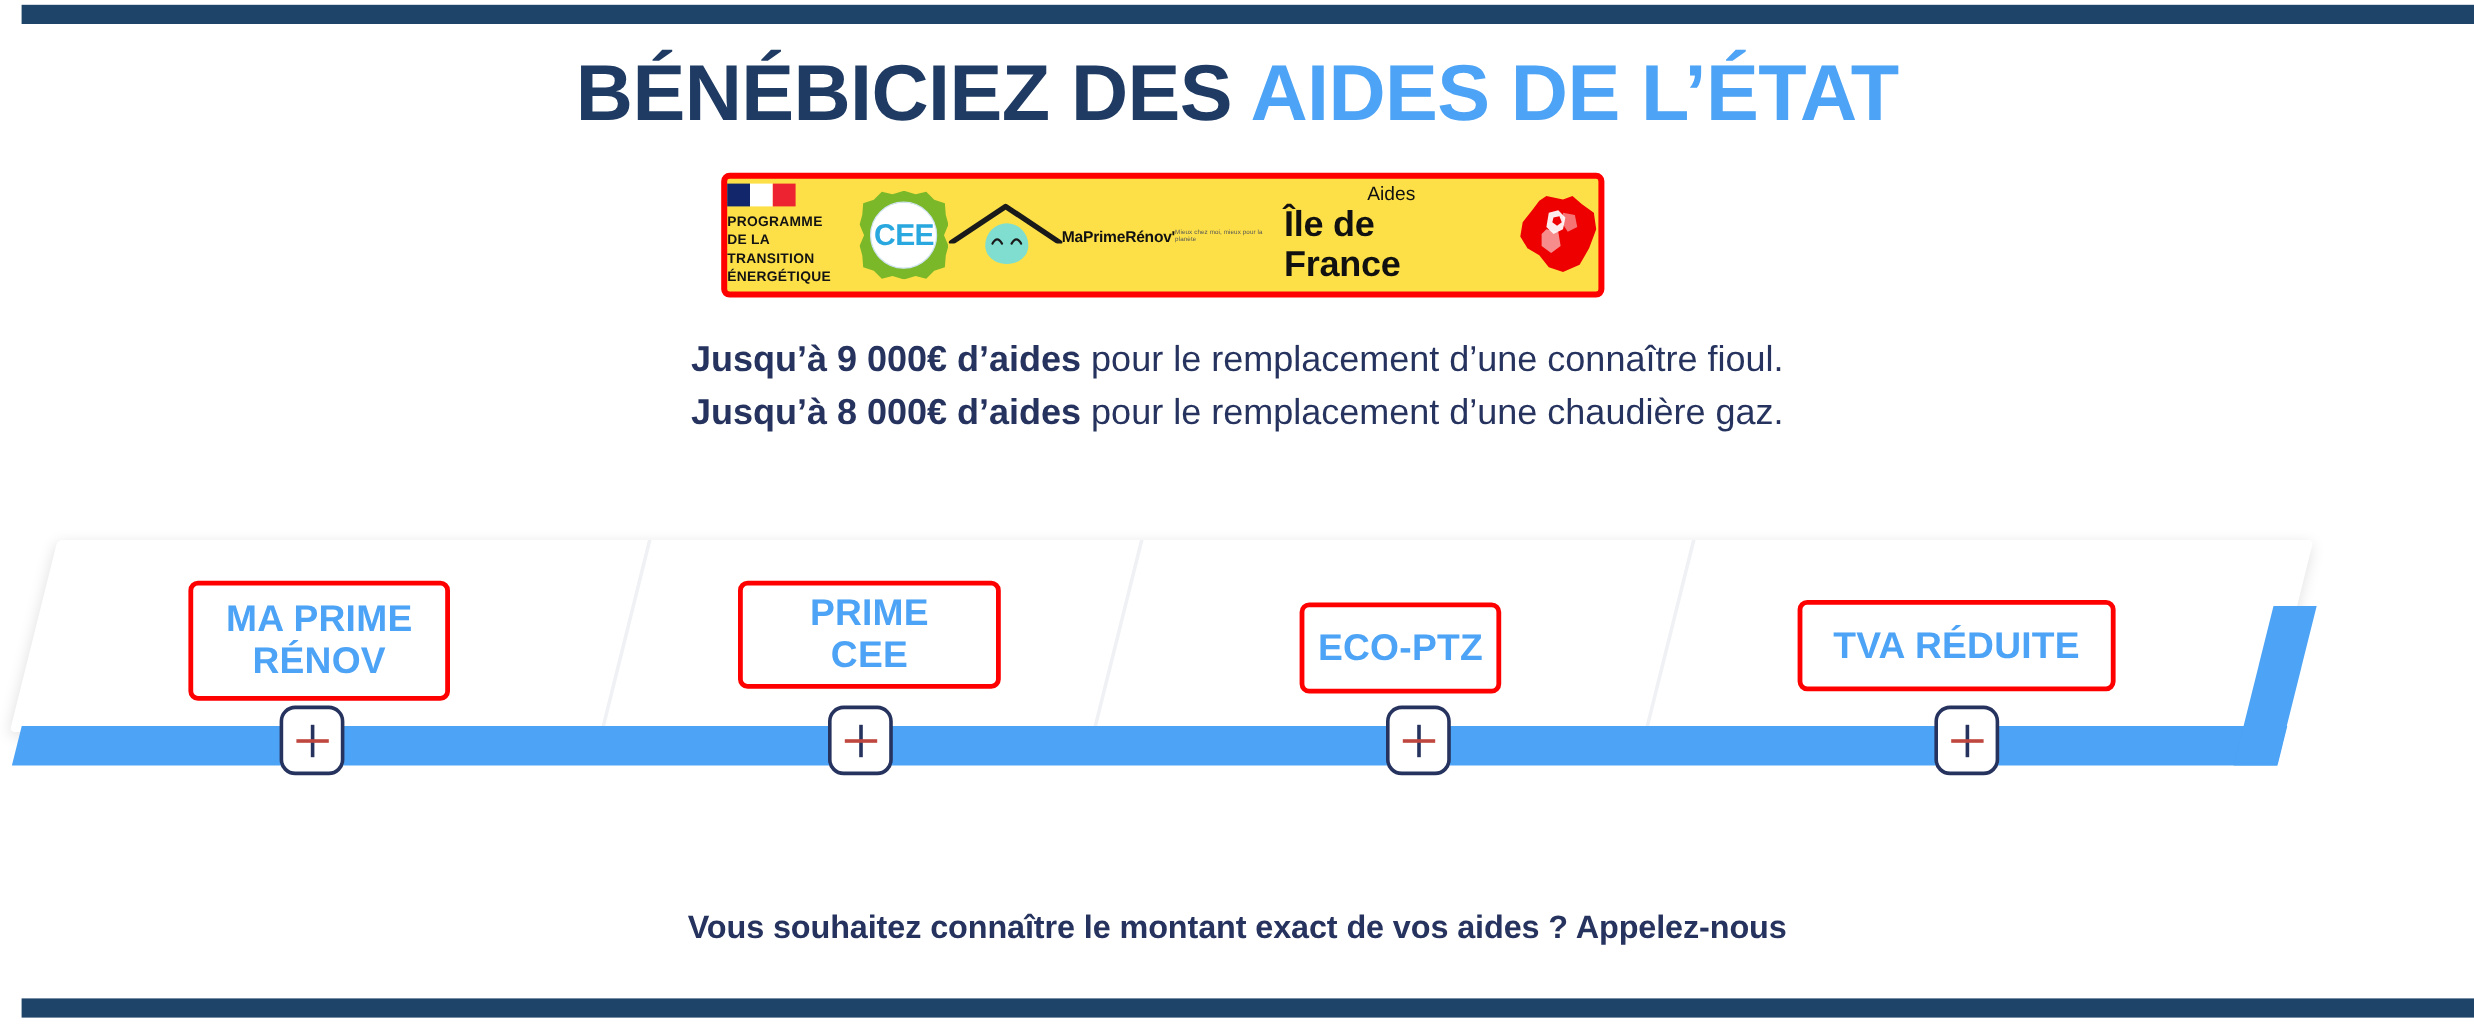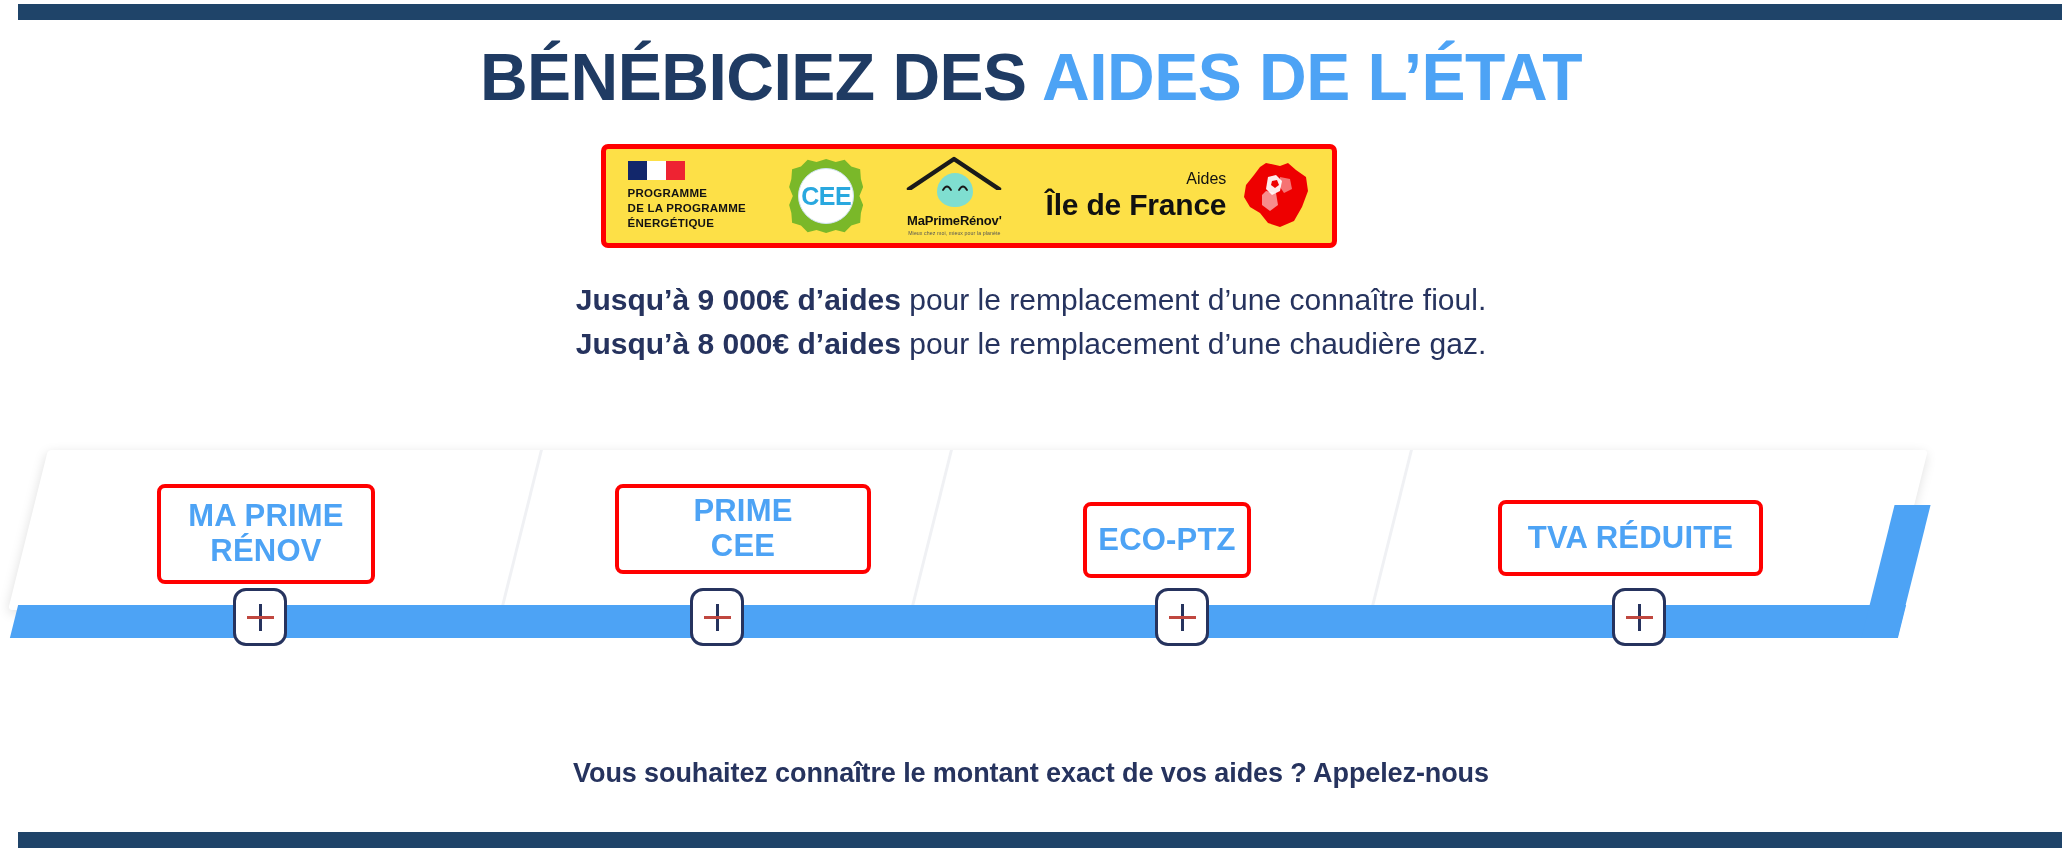--- a/index.html
+++ b/index.html
@@ -106,21 +106,21 @@
     display: flex; align-items: center; justify-content: center;
   }
   .cee-inner span {
     color: #29a8df;
     font-size: 25px;
     font-weight: 700;
     letter-spacing: -0.5px;
   }
 
   
-  .mpr { display: flex; flex-direction: column; align-items: center; }
+  .mpr { display: flex; flex-direction: row; align-items: center; }
   .mpr-mark { position: relative; width: 96px; height: 54px; }
   .mpr-roof {
     position: absolute; left: 0; top: 0; width: 96px; height: 34px;
   }
   .mpr-blob {
     position: absolute; left: 31px; top: 17px;
     width: 36px; height: 34px;
     background: #7fded0;
     border-radius: 50% 50% 48% 48% / 55% 55% 45% 45%;
   }
@@ -129,21 +129,21 @@
     color: #111111; font-size: 13px; font-weight: 700;
     letter-spacing: -0.2px; margin-top: 3px;
   }
   .mpr-tag {
     color: #555555; font-size: 5.2px; font-weight: 400;
     letter-spacing: 0.1px; margin-top: 2px;
   }
 
   
   .idf { display: flex; align-items: center; gap: 10px; }
-  .idf-txt { display: flex; flex-direction: column; align-items: flex-end; }
+  .idf-txt { display: flex; flex-direction: column; align-items: center; }
   .idf-small { color: #111111; font-size: 16px; font-weight: 400; line-height: 1.05; }
   .idf-big   { color: #111111; font-size: 30px; font-weight: 700; line-height: 1.1; letter-spacing: -0.2px; }
   .idf-map   { width: 74px; height: 70px; }
 
   
   .amounts {
     position: absolute;
     left: 0; top: 278px;
     width: 2062px;
     text-align: center;
@@ -254,21 +254,21 @@
 
   <div class="logo-cell">
     <div class="pte">
       <div class="pte-flag">
         <i class="b"></i>
           <i class="w"></i>
           <i class="r"></i>
       </div>
       <div class="pte-txt">
         <div>PROGRAMME</div>
-        <div>DE LA PROGRAMME</div>
+        <div>DE LA TRANSITION</div>
         <div>ÉNERGÉTIQUE</div>
       </div>
     </div>
   </div>
 
   <div class="logo-cell">
     <div class="cee">
       <div class="cee-outer"></div>
       <div class="cee-inner">
         <span>CEE</span>
@@ -335,21 +335,21 @@
     <div>
       <div>MA PRIME</div>
       <div>RÉNOV</div>
     </div>
   </div>
   <div class="plus-btn" style="left:233px; top:148px;">
     <span class="vbar"></span>
     <span class="hbar"></span>
   </div>
 
-  <div class="aid-box" style="left:615px; top:44px; width:256px; height:90px;">
+  <div class="aid-box" style="left:615px; top:44px; width:219px; height:90px;">
     <div>
       <div>PRIME</div>
       <div>CEE</div>
     </div>
   </div>
   <div class="plus-btn" style="left:690px; top:148px;">
     <span class="vbar"></span>
     <span class="hbar"></span>
   </div>
 

